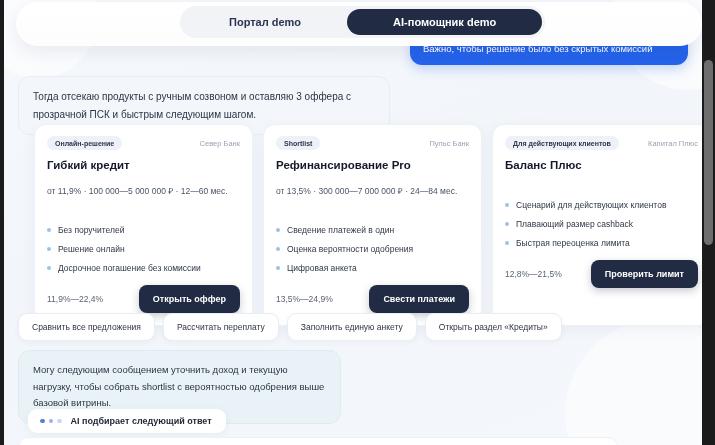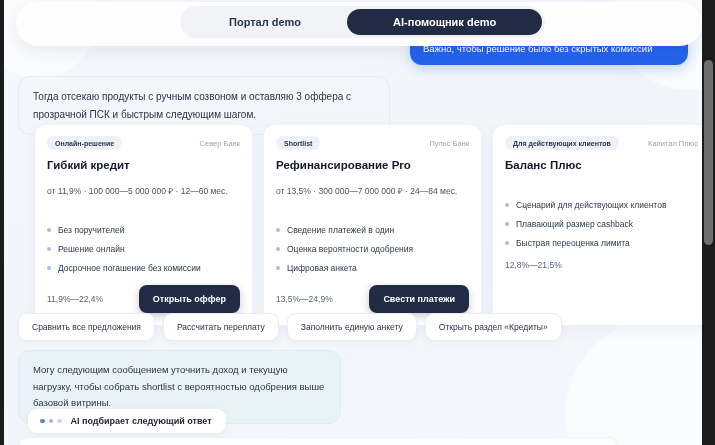--- a/index.html
+++ b/index.html
@@ -230,20 +230,21 @@
           <span class="bank">Капитал Плюс</span>
         </div>
         <div class="card-title">Баланс Плюс</div>
         <ul class="feats">
           <li>Сценарий для действующих клиентов</li>
           <li>Плавающий размер cashback</li>
           <li>Быстрая переоценка лимита</li>
         </ul>
         <div class="card-foot">
           <span class="range">12,8%—21,5%</span>
+          <button class="cta">Проверить лимит</button>
         </div>
       </div>
 
     </div>
 
     <div class="chips">
       <button class="chip">Сравнить все предложения</button>
       <button class="chip">Рассчитать переплату</button>
       <button class="chip">Заполнить единую анкету</button>
       <button class="chip">Открыть раздел «Кредиты»</button>

